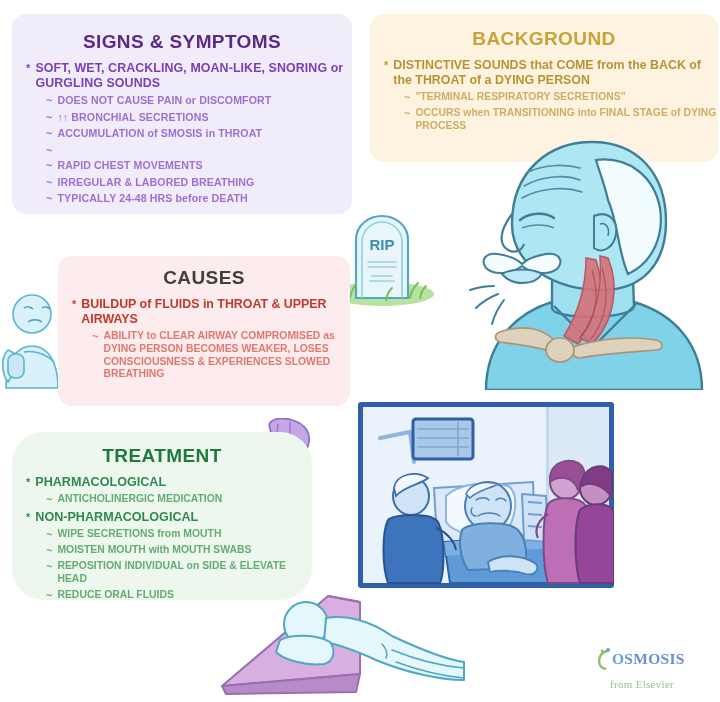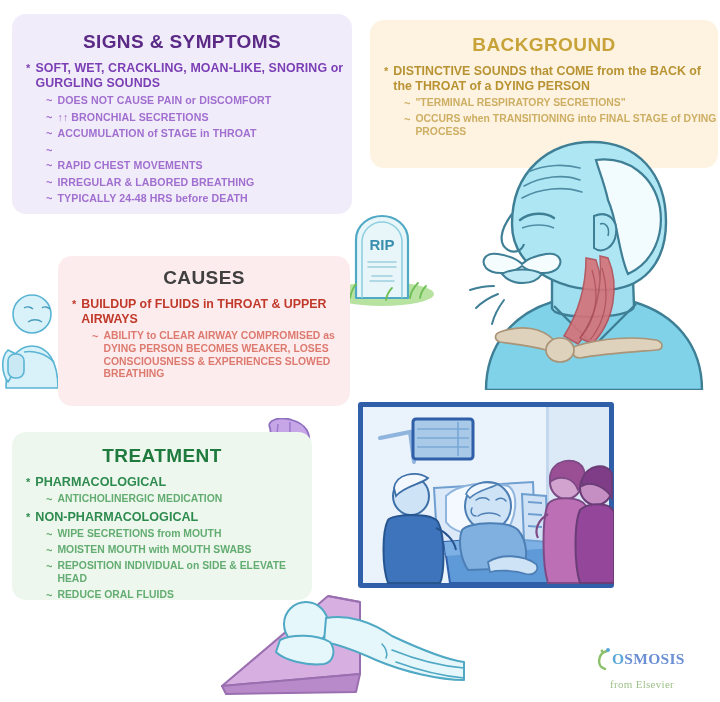--- a/index.html
+++ b/index.html
@@ -20,21 +20,21 @@
   }
   #panel-signs .p-title {
     color: #5b2a86; font-size: 19px; font-weight: bold; letter-spacing: .4px;
     text-align: center; margin-top: 17px;
   }
   #panel-signs .lvl1 { color: #7b3fb5; font-size: 12.4px; font-weight: bold; letter-spacing: .1px; }
   #panel-signs .lvl2 { color: #a06fd0; font-size: 10.6px; font-weight: bold; letter-spacing: .1px; }
 
   
   #panel-background {
-    left: 370px; top: 20px; width: 348px; height: 148px;
+    left: 370px; top: 14px; width: 348px; height: 148px;
     background: #fdf3e0;
   }
   #panel-background .p-title {
     color: #c8a33a; font-size: 19px; font-weight: bold; letter-spacing: .4px;
     text-align: center; margin-top: 14px;
   }
   #panel-background .lvl1 { color: #b99333; font-size: 12.4px; font-weight: bold; }
   #panel-background .lvl2 { color: #cdae63; font-size: 10.4px; font-weight: bold; }
 
   
@@ -46,20 +46,21 @@
     color: #404040; font-size: 19px; font-weight: bold; letter-spacing: .4px;
     text-align: center; margin-top: 11px;
   }
   #panel-causes .lvl1 { color: #c0392b; font-size: 12.4px; font-weight: bold; }
   #panel-causes .lvl2 { color: #dd7a70; font-size: 10.4px; font-weight: bold; }
 
   
   #panel-treatment {
     left: 12px; top: 432px; width: 300px; height: 168px;
     background: #eef7ed;
+    border-radius: 32px;
   }
   #panel-treatment .p-title {
     color: #1f7a3d; font-size: 19px; font-weight: bold; letter-spacing: .4px;
     text-align: center; margin-top: 13px;
   }
   #panel-treatment .lvl1 { color: #2e8b4f; font-size: 12.6px; font-weight: bold; }
   #panel-treatment .lvl2 { color: #63ad72; font-size: 10.4px; font-weight: bold; }
 
   .items { margin-top: 8px; }
   .row { display: flex; align-items: flex-start; line-height: 1.22; }
@@ -109,21 +110,21 @@
         <div class="row row-l2 lvl2">
           <span class="mk mk-tilde">~</span>
           <span class="txt">DOES NOT CAUSE PAIN or DISCOMFORT</span>
         </div>
         <div class="row row-l2 lvl2">
           <span class="mk mk-tilde">~</span>
           <span class="txt">↑↑ BRONCHIAL SECRETIONS</span>
         </div>
         <div class="row row-l2 lvl2">
           <span class="mk mk-tilde">~</span>
-          <span class="txt">ACCUMULATION of STAGE in THROAT</span>
+          <span class="txt">ACCUMULATION of SMOSIS in THROAT</span>
         </div>
         <div class="row row-l2 lvl2">
           <span class="mk mk-tilde">~</span>
         </div>
         <div class="row row-l2 lvl2">
           <span class="mk mk-tilde">~</span>
           <span class="txt">RAPID CHEST MOVEMENTS</span>
         </div>
         <div class="row row-l2 lvl2">
           <span class="mk mk-tilde">~</span>

